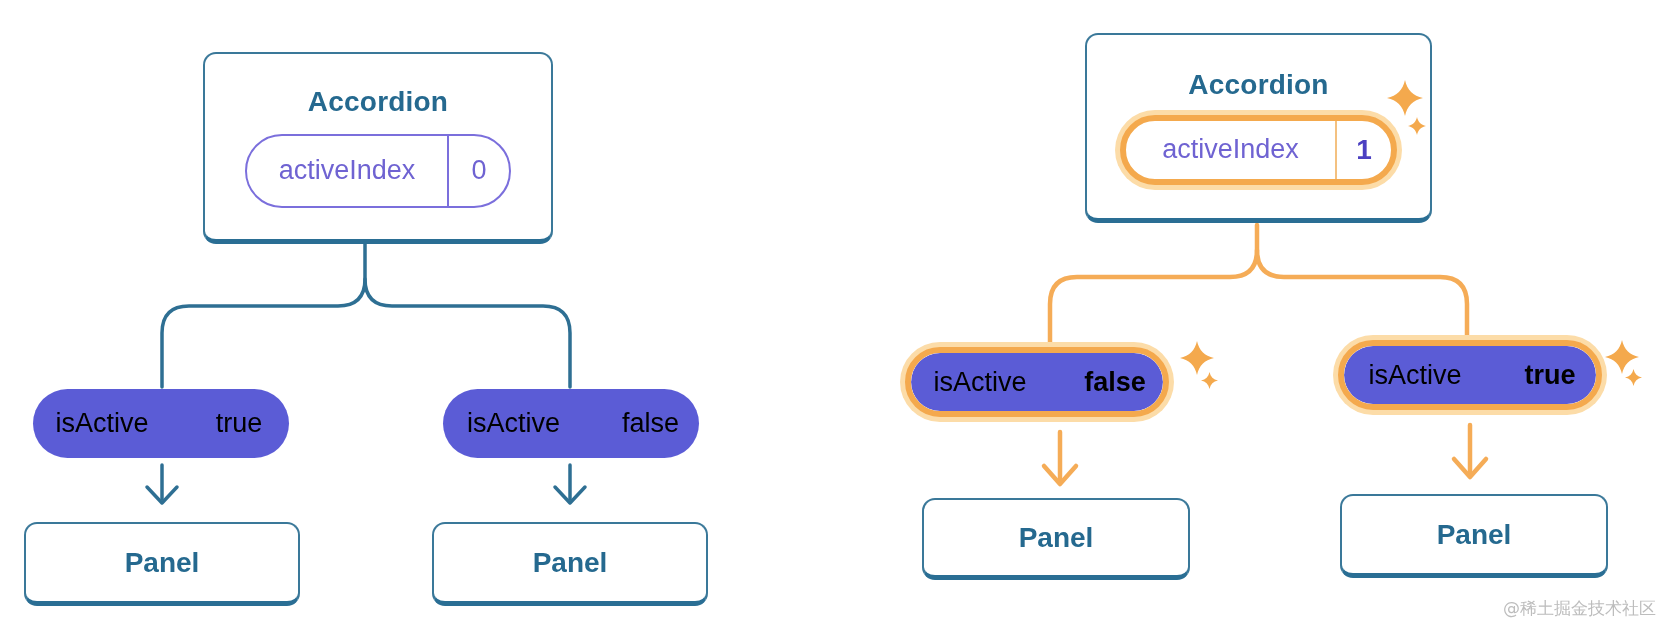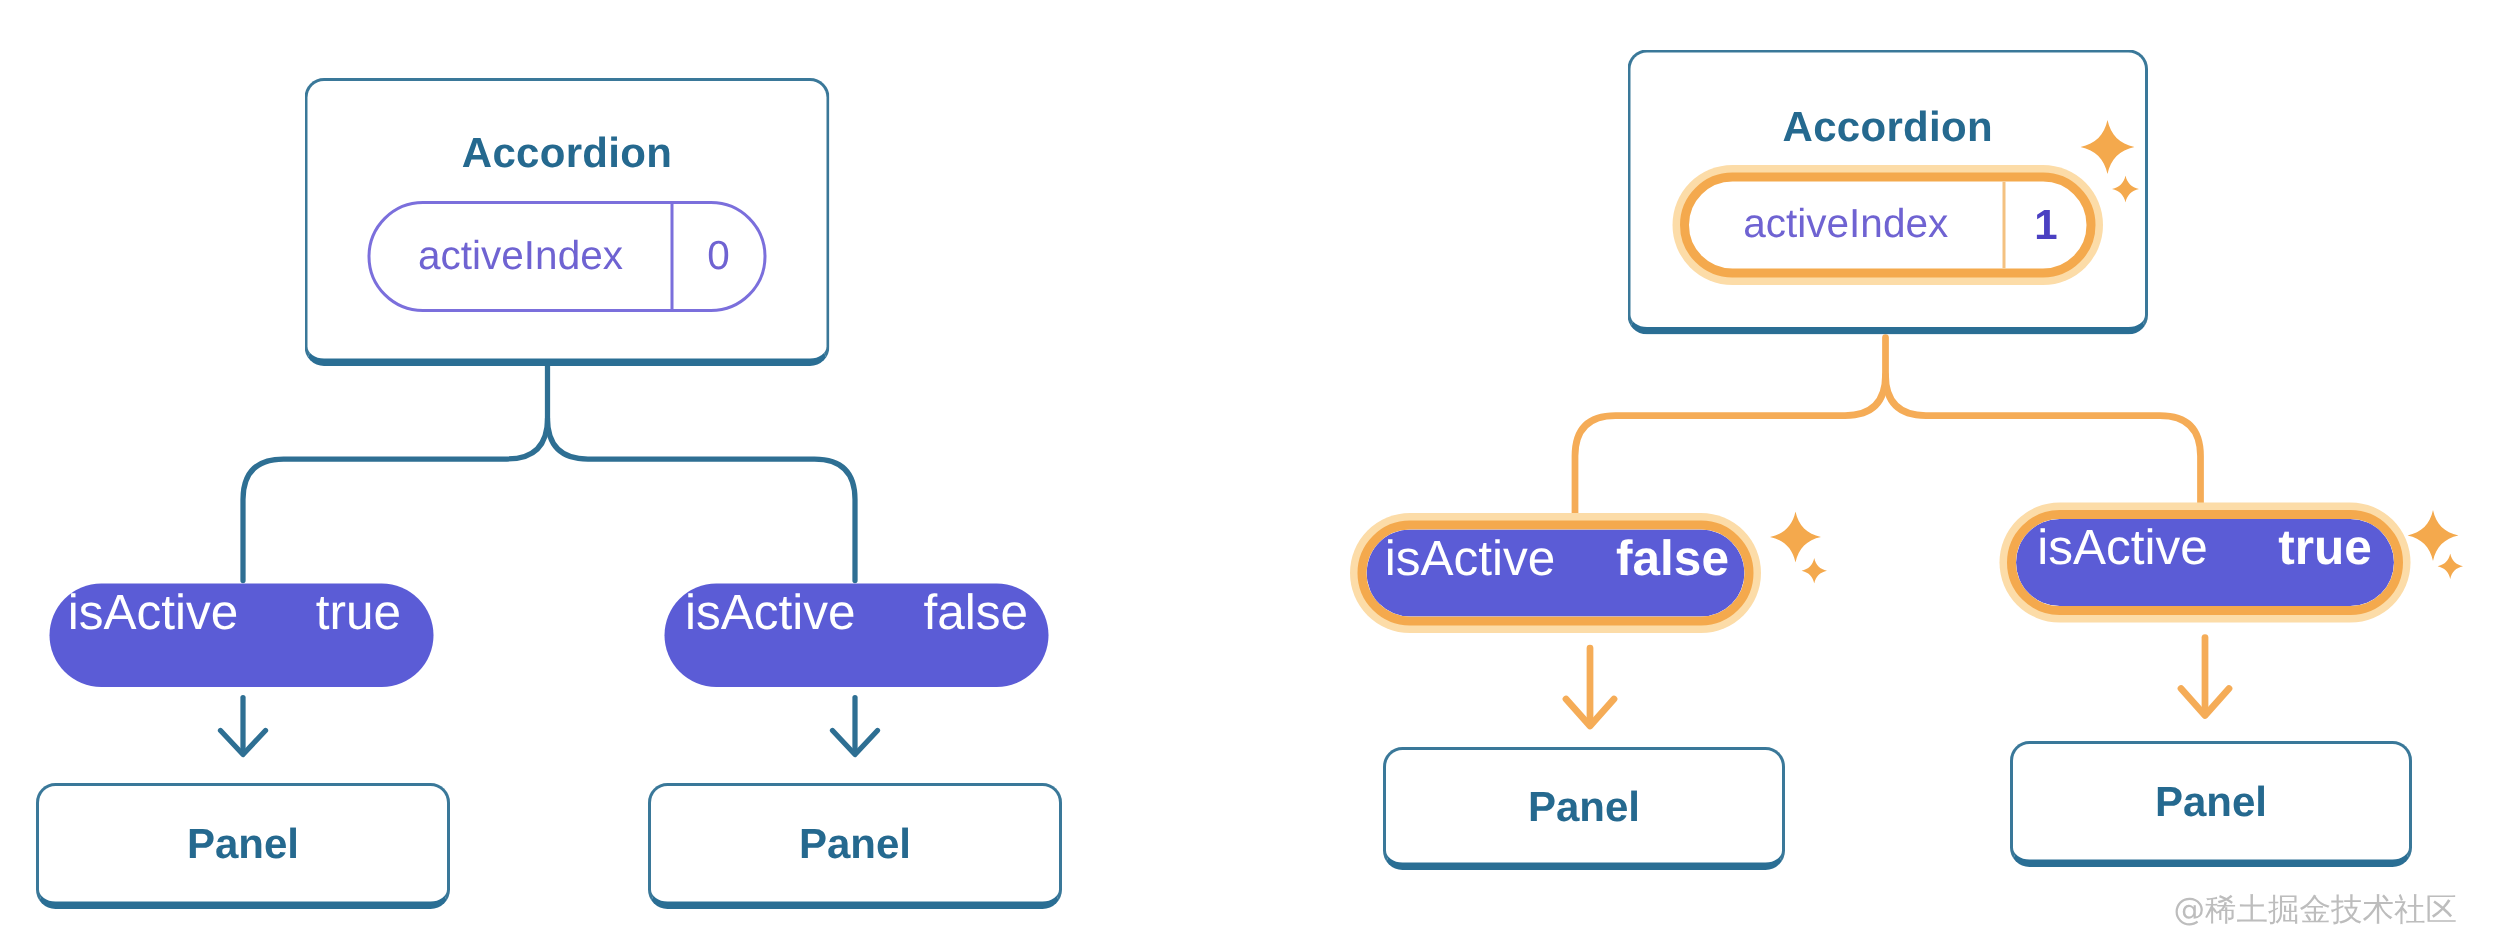--- a/index.html
+++ b/index.html
@@ -66,34 +66,34 @@
   }
   .ring .sp-value{
     width:56px;display:flex;align-items:center;justify-content:center;
     border-left:2px solid var(--orange-divider);
     color:var(--indigo-bold);font-size:28px;font-weight:700;
   }
 
   
   .prop-pill{
     position:absolute;background:var(--purple-bg);border-radius:40px;
-    display:flex;align-items:flex-start;color:#ffffff;font-size:33px;overflow:hidden;
+    display:flex;align-items:center;color:#000000;font-size:27px;overflow:hidden;
   }
   .prop-pill .pp-label{flex:1;display:flex;align-items:center;justify-content:center;}
   .prop-pill .pp-divider{width:2px;background:#fff;}
   .prop-pill .pp-value{display:flex;align-items:center;justify-content:center;margin-left:16px;}
   .prop-pill.plain .pp-value{font-weight:400;}
   .ring .prop-pill{position:static;flex:1;border-radius:35px;}
   .ring .prop-pill .pp-value{font-weight:700;}
 
   .sparkle{position:absolute;}
 
   .watermark{
-    position:absolute;right:24px;bottom:6px;
-    color:var(--watermark-gray);font-size:21px;
+    position:absolute;right:6px;bottom:6px;
+    color:var(--watermark-gray);font-size:17px;
     font-family:"DejaVu Sans","Liberation Sans",sans-serif;
   }
 </style>
 </head>
 <body>
 
 <div class="canvas">
 
   <svg class="wires" viewBox="0 0 1662 626">
 

